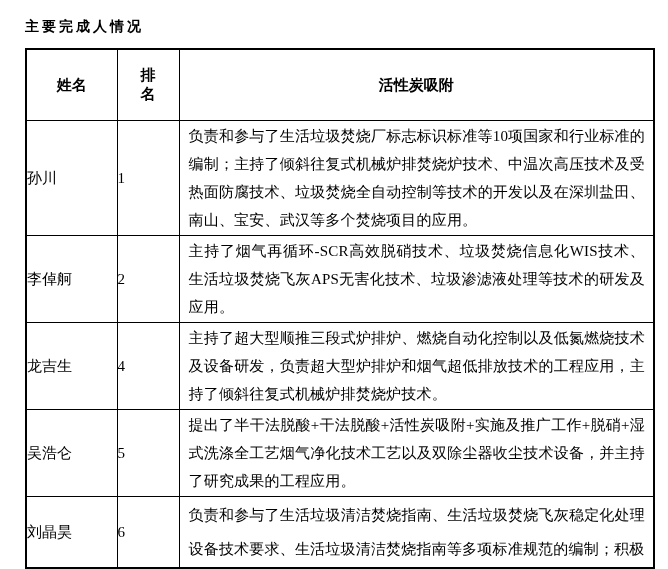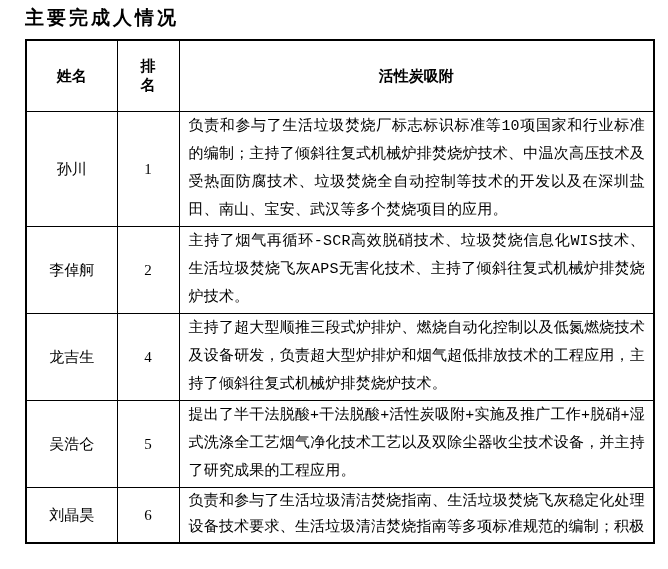--- a/index.html
+++ b/index.html
@@ -8,22 +8,22 @@
     background: #ffffff;
   }
   body {
     width: 668px;
     height: 569px;
     overflow: hidden;
     color: #000000;
     font-family: "Liberation Serif", "DejaVu Serif", serif;
   }
   .doc-title {
-    margin: 5px 0 8px 25px;
-    font-size: 19px;
+    margin: 14px 0 8px 25px;
+    font-size: 14px;
     font-weight: 700;
     letter-spacing: 3px;
     line-height: 26px;
   }
   table.completers {
     border-collapse: collapse;
     table-layout: fixed;
     margin-left: 25px;
     width: 628px;
     border: 2px solid #000000;
@@ -38,33 +38,31 @@
   col.c-name { width: 91px; }
   col.c-rank { width: 62px; }
   col.c-contrib { width: 475px; }
   table.completers th {
     height: 26px;
     font-weight: 700;
     text-align: center;
     padding: 16px;
   }
   td.cell-name, td.cell-rank {
-    text-align: center;
     padding: 0;
   }
   td.cell-contrib {
     text-align: justify;
     text-justify: inter-ideograph;
     line-height: 28px;
     padding: 1px 8px 1px 9px;
     letter-spacing: 0.2px;
-    font-family: Liberation Mono, monospace;
   }
   tr.row-cut td.cell-contrib {
-    line-height: 26px;
+    line-height: 34px;
     border-radius: 16px;
   }
 </style>
 </head>
 <body>
 
 <div class="doc-title">主要完成人情况</div>
 
 <table class="completers">
   <colgroup>
@@ -81,21 +79,21 @@
   </thead>
   <tbody>
     <tr>
       <td class="cell-name">孙川</td>
       <td class="cell-rank">1</td>
       <td class="cell-contrib">负责和参与了生活垃圾焚烧厂标志标识标准等10项国家和行业标准的编制；主持了倾斜往复式机械炉排焚烧炉技术、中温次高压技术及受热面防腐技术、垃圾焚烧全自动控制等技术的开发以及在深圳盐田、南山、宝安、武汉等多个焚烧项目的应用。</td>
     </tr>
     <tr>
       <td class="cell-name">李倬舸</td>
       <td class="cell-rank">2</td>
-      <td class="cell-contrib">主持了烟气再循环-SCR高效脱硝技术、垃圾焚烧信息化WIS技术、生活垃圾焚烧飞灰APS无害化技术、主持了倾斜往复式机械炉排焚烧炉技术。</td>
+      <td class="cell-contrib">主持了烟气再循环-SCR高效脱硝技术、垃圾焚烧信息化WIS技术、生活垃圾焚烧飞灰APS无害化技术、垃圾渗滤液处理等技术的研发及应用。</td>
     </tr>
     <tr>
       <td class="cell-name">龙吉生</td>
       <td class="cell-rank">4</td>
       <td class="cell-contrib">主持了超大型顺推三段式炉排炉、燃烧自动化控制以及低氮燃烧技术及设备研发，负责超大型炉排炉和烟气超低排放技术的工程应用，主持了倾斜往复式机械炉排焚烧炉技术。</td>
     </tr>
     <tr>
       <td class="cell-name">吴浩仑</td>
       <td class="cell-rank">5</td>
       <td class="cell-contrib">提出了半干法脱酸+干法脱酸+活性炭吸附+实施及推广工作+脱硝+湿式洗涤全工艺烟气净化技术工艺以及双除尘器收尘技术设备，并主持了研究成果的工程应用。</td>

